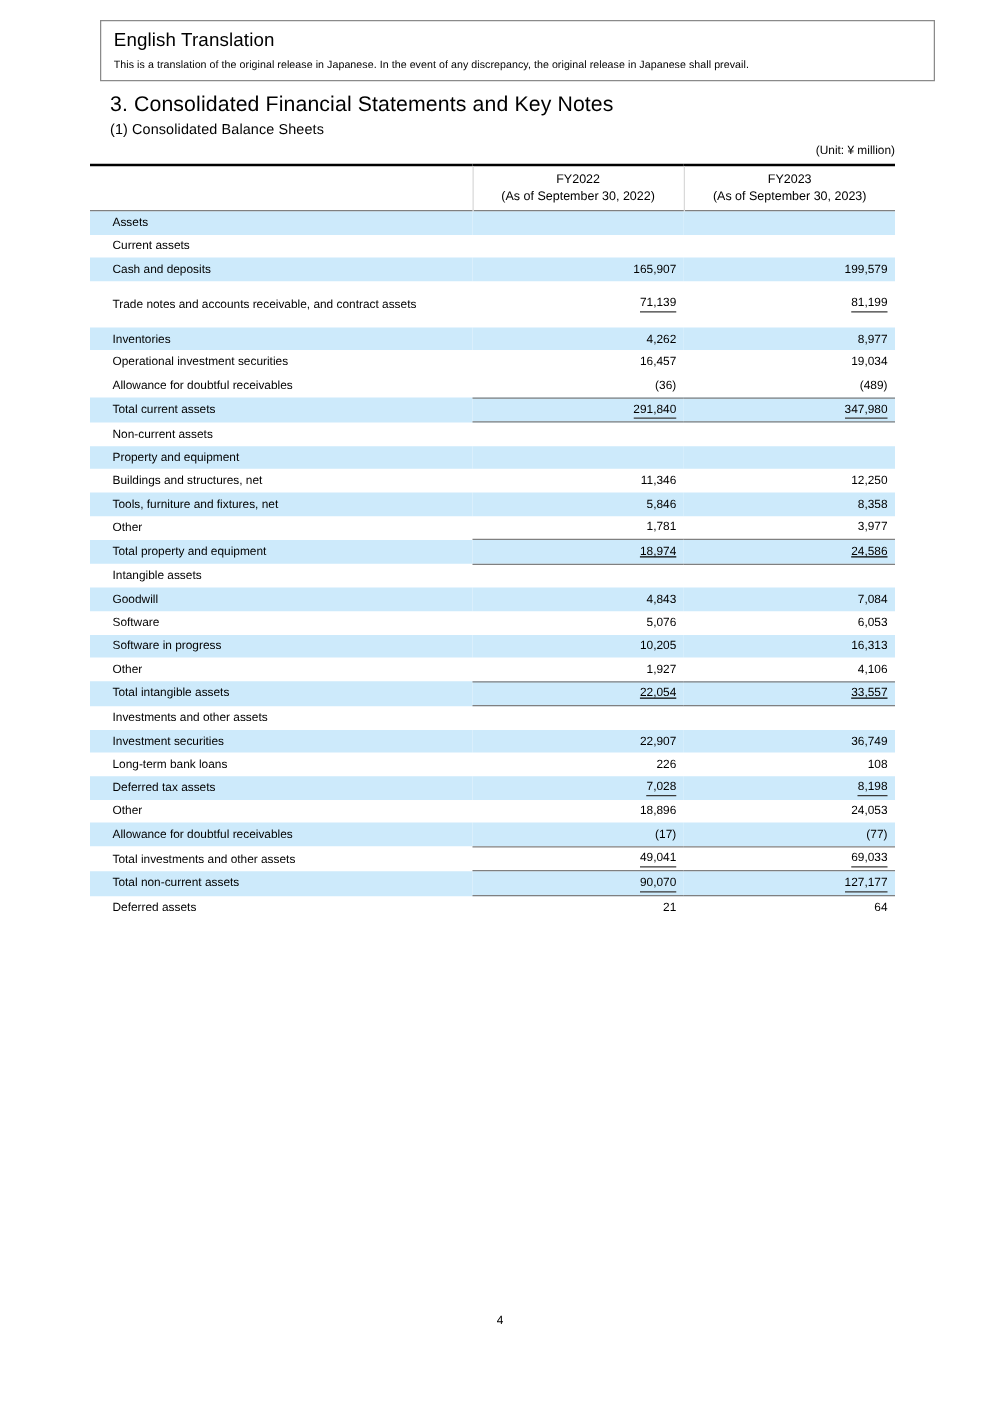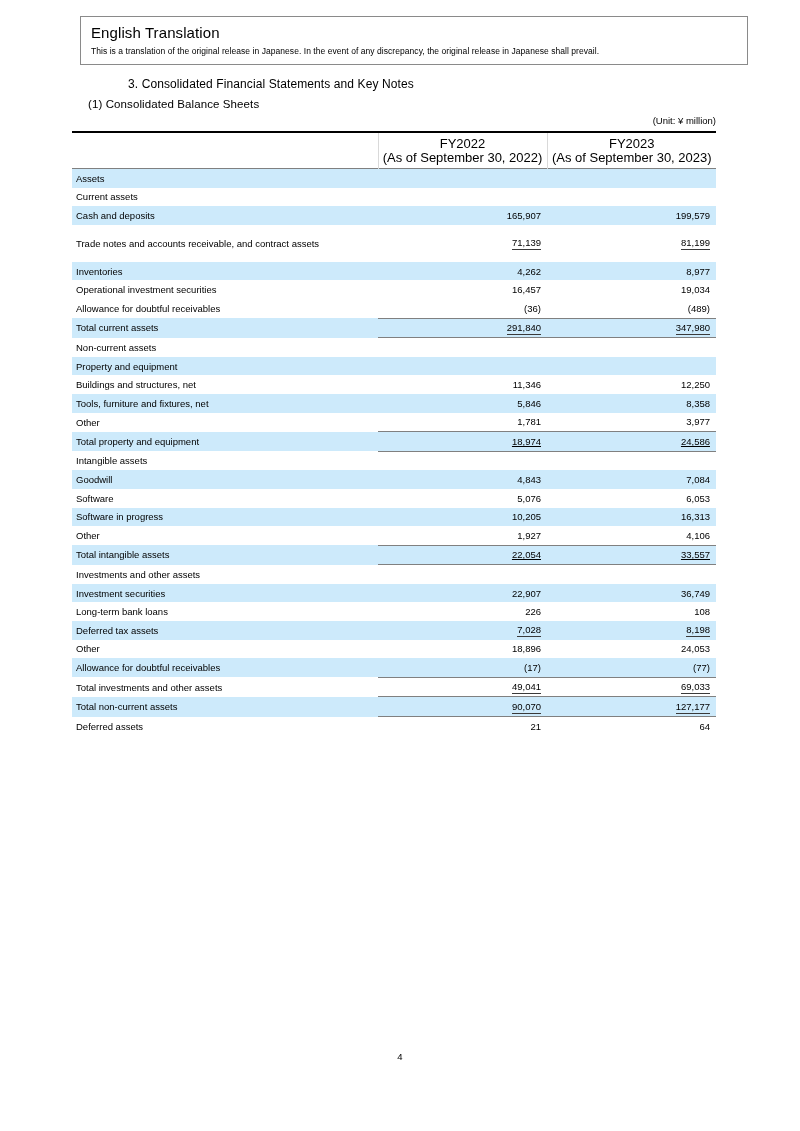--- a/index.html
+++ b/index.html
@@ -40,24 +40,23 @@
   }
 
   
   .headings {
     position: absolute;
     left: 88px;
     top: 74px;
     width: 640px;
   }
   .heading-1 {
-    font-size: 12px;
+    font-size: 17px;
     line-height: 20px;
     letter-spacing: .1px;
-    margin-left: 40px;
   }
   .heading-2 {
     font-size: 11.5px;
     line-height: 20px;
     letter-spacing: .1px;
   }
 
   
   .unit-note {
     position: absolute;
@@ -90,21 +89,21 @@
 
   
   .hdr-rule-top td {
     border-top: 2px solid #000000;
     height: 0;
     font-size: 0;
     line-height: 0;
   }
   .hdr-row th {
     text-align: center;
-    font-size: 13px;
+    font-size: 10px;
     line-height: 13.5px;
     padding: 4px 0 4px 0;
     height: 33px;
     box-sizing: border-box;
   }
   .hdr-row th.sep { border-left: 1px solid #d9d9d9; }
   .hdr-rule-bot td {
     border-top: 1px solid #808080;
     height: 0;
     font-size: 0;
@@ -116,21 +115,21 @@
     height: 18.6px;
     line-height: 13px;
     font-size: 9.5px;
   }
   tr.r.tall td { height: 37px; }
 
   tr.shade td { background: #cdeafb; }
 
   td.label {
     text-align: left;
-    padding-left: 4px;
+    padding-left: 18px;
     padding-right: 6px;
   }
   td.val {
     text-align: right;
     padding-right: 6px;
     white-space: nowrap;
   }
 
   
   .i0 { padding-left: 4px; }

